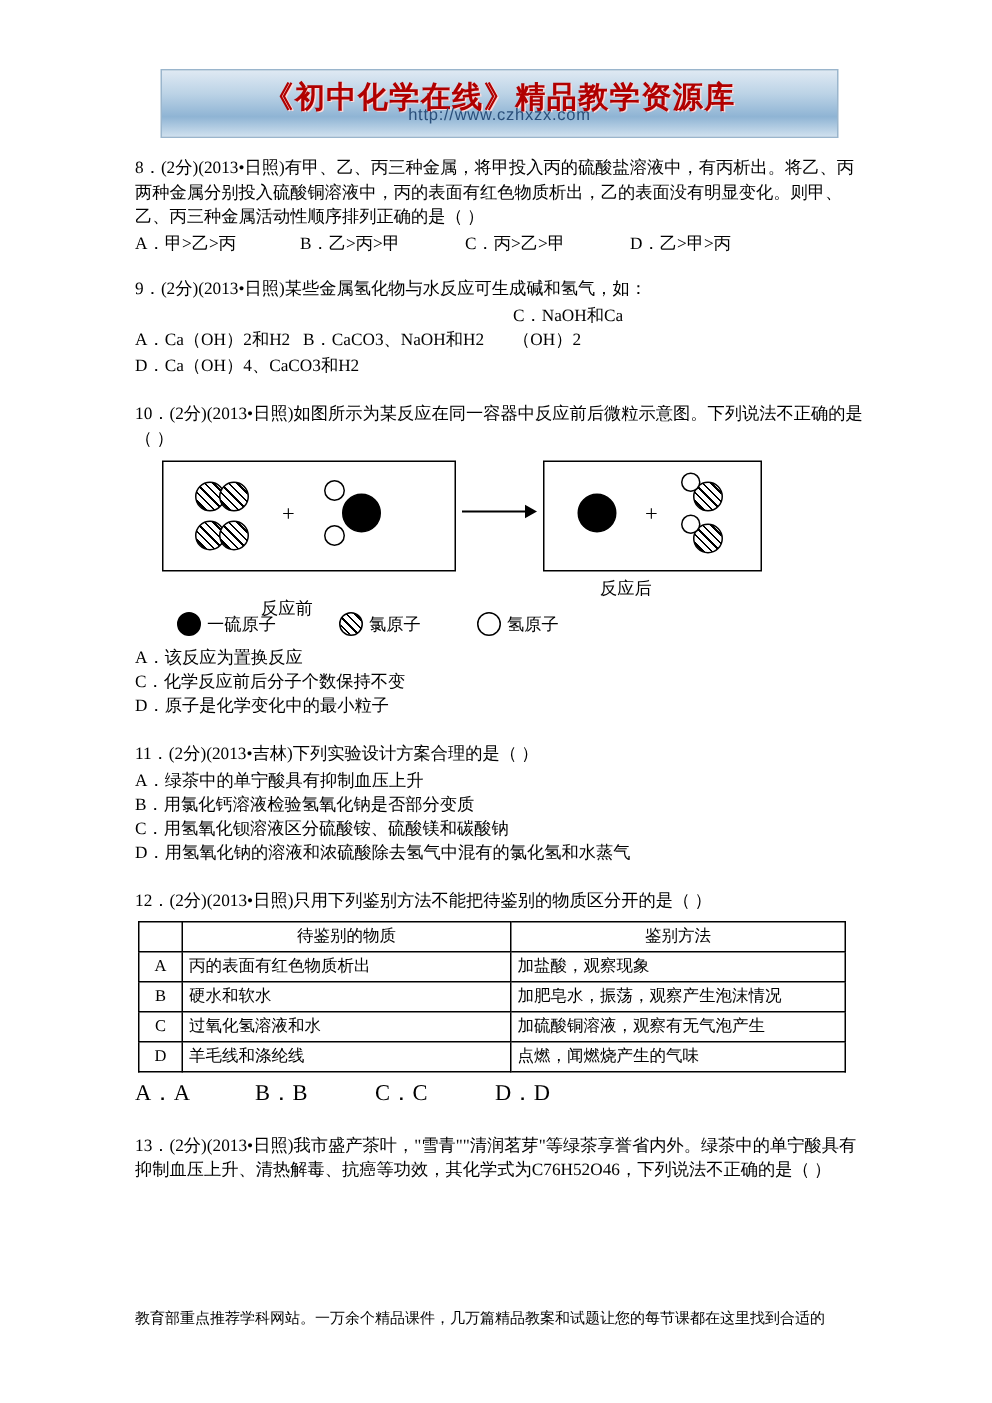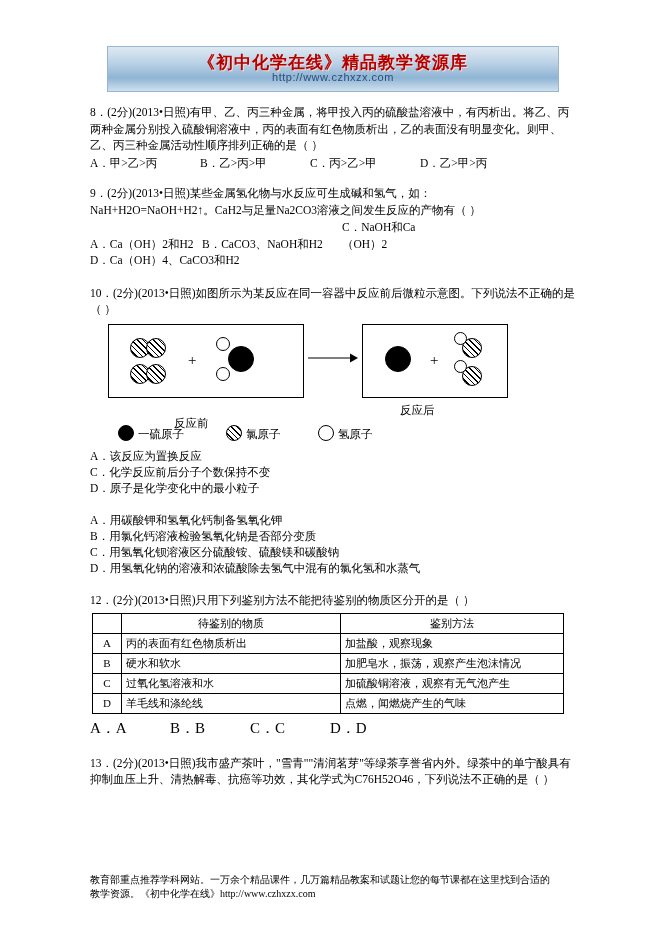--- a/index.html
+++ b/index.html
@@ -34,21 +34,21 @@
     overflow: hidden;
   }
   .banner-title {
     position: absolute;
     top: 4px;
     left: 0;
     width: 100%;
     text-align: center;
     font-family: "Liberation Serif", serif;
     font-weight: bold;
-    font-size: 17px;
+    font-size: 20px;
     color: #b00000;
     text-shadow: 1px 1px 0 #ffd9d9;
     letter-spacing: 1px;
   }
   .banner-url {
     position: absolute;
     top: 24px;
     left: 0;
     width: 100%;
     text-align: center;
@@ -193,21 +193,20 @@
 
     <div class="q">
       <div class="q-stem">8．(2分)(2013•日照)有甲、乙、丙三种金属，将甲投入丙的硫酸盐溶液中，有丙析出。将乙、丙两种金属分别投入硫酸铜溶液中，丙的表面有红色物质析出，乙的表面没有明显变化。则甲、乙、丙三种金属活动性顺序排列正确的是（    ）</div>
       <div class="opts opt-line">
         <span class="opt" style="width:110px">A．甲&gt;乙&gt;丙</span><span class="opt" style="width:110px">B．乙&gt;丙&gt;甲</span><span class="opt" style="width:110px">C．丙&gt;乙&gt;甲</span><span class="opt">D．乙&gt;甲&gt;丙</span>
       </div>
     </div>
 
     <div class="q" style="margin-top:14px">
       <div class="q-stem">9．(2分)(2013•日照)某些金属氢化物与水反应可生成碱和氢气，如：</div>
-      <div class="q-stem">NaH+H2O=NaOH+H2↑。CaH2与足量Na2CO3溶液之间发生反应的产物有（    ）</div>
       <div class="opts opt-line wrap">
         <span class="opt" style="width:112px">A．Ca（OH）2和H2</span><span class="opt" style="width:140px">B．CaCO3、NaOH和H2</span><span class="opt" style="width:110px">C．NaOH和Ca（OH）2</span><span class="opt">D．Ca（OH）4、CaCO3和H2</span>
       </div>
     </div>
 
     <div class="q" style="margin-top:16px">
       <div class="q-stem">10．(2分)(2013•日照)如图所示为某反应在同一容器中反应前后微粒示意图。下列说法不正确的是（    ）</div>
 
       <div class="diagram">
         <div class="box box-left"></div>
@@ -250,22 +249,23 @@
       </div>
 
       <div class="opts opts-block">
         <span class="opt-item">A．该反应为置换反应</span>
         <span class="opt-item">C．化学反应前后分子个数保持不变</span>
         <span class="opt-item">D．原子是化学变化中的最小粒子</span>
       </div>
     </div>
 
     <div class="q" style="margin-top:16px">
+      <div class="q-stem">11．(2分)(2013•吉林)下列实验设计方案合理的是（    ）</div>
       <div class="opts opts-block">
-        <span class="opt-item">A．用碳酸钾和氢氧化钙制备氢氧化钾</span>
+        <span class="opt-item">A．绿茶中的单宁酸具有抑制血压上升</span>
         <span class="opt-item">B．用氯化钙溶液检验氢氧化钠是否部分变质</span>
         <span class="opt-item">C．用氢氧化钡溶液区分硫酸铵、硫酸镁和碳酸钠</span>
         <span class="opt-item">D．用氢氧化钠的溶液和浓硫酸除去氢气中混有的氯化氢和水蒸气</span>
       </div>
     </div>
 
     <div class="q" style="margin-top:16px">
       <div class="q-stem">12．(2分)(2013•日照)只用下列鉴别方法不能把待鉴别的物质区分开的是（    ）</div>
       <table class="q-table">
         <thead>
@@ -304,16 +304,15 @@
     </div>
 
     <div class="q" style="margin-top:18px">
       <div class="q-stem">13．(2分)(2013•日照)我市盛产茶叶，"雪青""清润茗芽"等绿茶享誉省内外。绿茶中的单宁酸具有抑制血压上升、清热解毒、抗癌等功效，其化学式为C76H52O46，下列说法不正确的是（    ）</div>
     </div>
 
   </div>
 
   <div class="footer">
     <div class="f-line">教育部重点推荐学科网站。一万余个精品课件，几万篇精品教案和试题让您的每节课都在这里找到合适的</div>
-    <div class="f-line">教学资源。《初中化学在线》http://www.czhxzx.com</div>
   </div>
 
 </div>
 
 </body></html>

